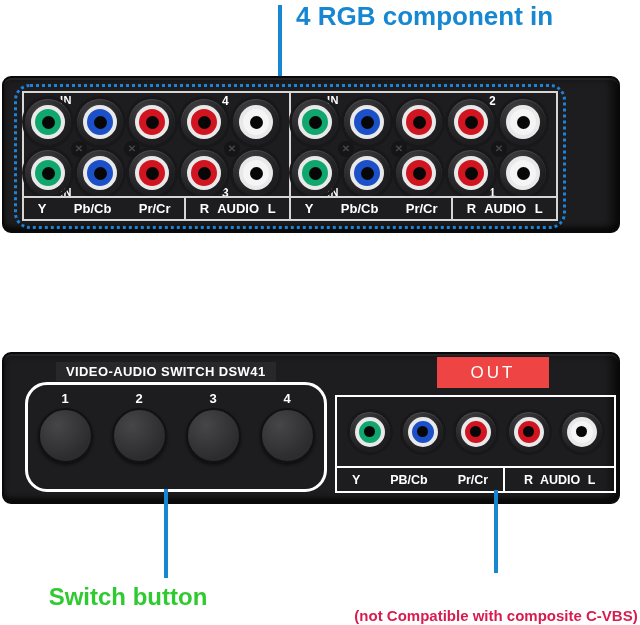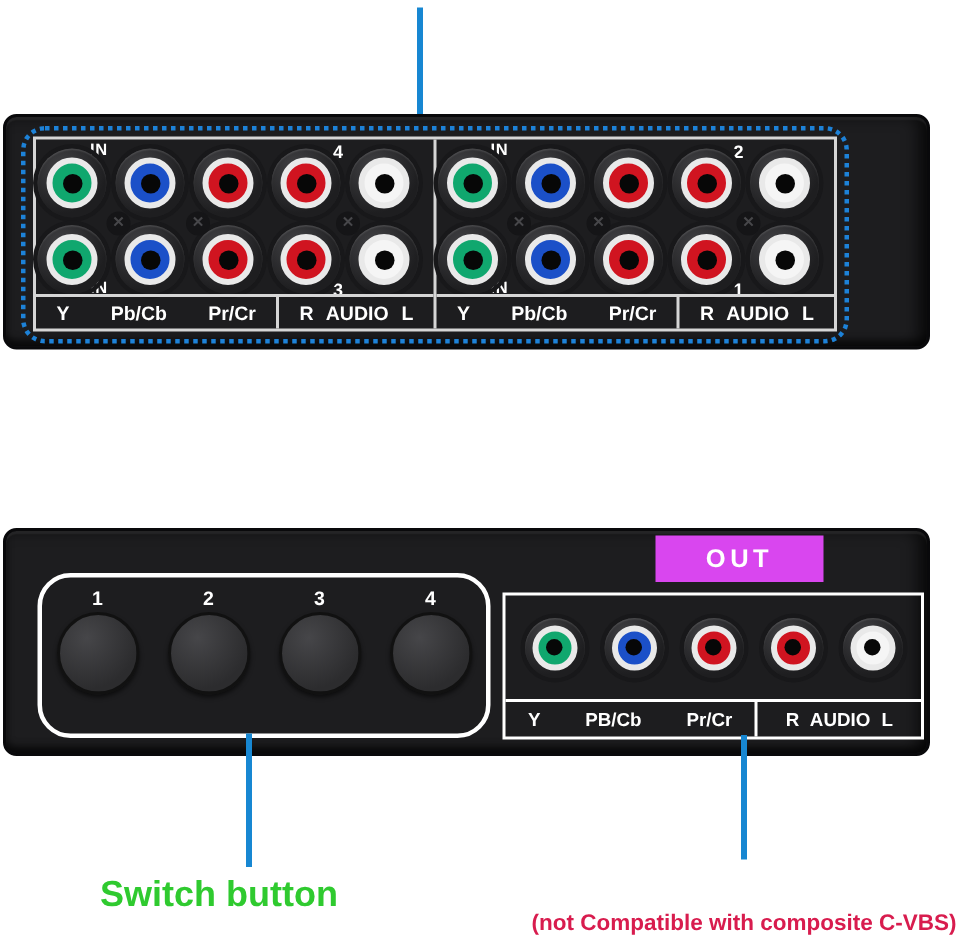--- a/index.html
+++ b/index.html
@@ -18,21 +18,21 @@
     font-family:"Liberation Sans", sans-serif;overflow:hidden;
   }
   
   .ann{position:absolute;font-weight:bold;white-space:nowrap;}
   .top-title{left:296px;top:1px;font-size:26px;color:var(--annotation-blue);}
   .top-sub{left:286px;top:33px;font-size:15.5px;color:var(--annotation-red);}
   .ann-line{position:absolute;width:4px;background:var(--annotation-blue);}
   .line-top{left:278px;top:5px;height:75px;}
   .line-switch{left:164px;top:489px;height:89px;}
   .line-out{left:494px;top:490px;height:83px;}
-  .switch-label{left:26px;top:583px;width:240px;text-align:center;font-size:24px;color:var(--annotation-green);}
+  .switch-label{left:8px;top:583px;width:240px;text-align:center;font-size:24px;color:var(--annotation-green);}
   .out-label{left:377px;top:584px;width:240px;text-align:center;font-size:24px;color:var(--annotation-green);}
   .out-sub{left:346px;top:607px;width:300px;text-align:center;font-size:15px;color:var(--annotation-red);}
   
   .panel{
     position:absolute;left:2px;width:618px;background:#1d1d1f;
     border:2px solid #09090b;border-radius:9px;box-sizing:border-box;
     box-shadow:inset 0 2px 1px rgba(255,255,255,.07),
                inset -7px 0 9px rgba(0,0,0,.55),
                inset 0 -4px 5px rgba(0,0,0,.6);
   }
@@ -96,22 +96,22 @@
   }
   .btn-col{display:flex;flex-direction:column;align-items:center;}
   .btn-num{color:#fff;font-weight:bold;font-size:13px;margin-bottom:2px;}
   .push-btn{
     width:55px;height:55px;border-radius:50%;
     background:radial-gradient(circle at 35% 30%, #464649, #2c2c2e 70%);
     border:2px solid #111;box-shadow:0 2px 3px rgba(0,0,0,.55);
     padding:0;cursor:pointer;
   }
   .out-heading{
-    position:absolute;left:433px;top:3px;width:112px;height:31px;background:#d946ef;
-    color:#fff;font-weight:bold;font-size:17px;letter-spacing:3px;
+    position:absolute;left:433px;top:3px;width:112px;height:31px;background:#ef4444;
+    color:#fff;font-weight:normal;font-size:17px;letter-spacing:3px;
     display:flex;align-items:center;justify-content:center;
   }
   .out-box{
     position:absolute;left:331px;top:41px;width:281px;height:98px;
     border:2px solid #ffffff;box-sizing:border-box;display:flex;flex-direction:column;
   }
   .out-row{flex:1;display:flex;justify-content:space-around;align-items:center;padding:0 6px;}
   .out-row .jack{position:static;width:40px;height:40px;}
   .out-row .ring{width:30px;height:30px;border-width:4px;}
   .out-row .hole{width:11px;height:11px;}
@@ -122,20 +122,21 @@
   .out-strip .video{flex:0 0 60%;display:flex;justify-content:space-around;align-items:center;}
   .out-strip .audio{flex:1;border-left:2px solid #fff;display:flex;align-items:center;
     justify-content:center;word-spacing:4px;white-space:nowrap;}
 </style>
 </head>
 <body>
 
 <div class="stage">
 
   <div class="ann-line line-top"></div>
+  <div class="ann top-title">4 RGB component in</div>
 
   <div class="panel back-panel">
     <div class="dotted-frame"></div>
     <div class="plate">
 
       <div class="group ga">
         <span class="tag in-top">IN</span>
         <span class="tag num-top">4</span>
         <span class="tag in-bottom">IN</span>
         <span class="tag num-bottom">3</span>
@@ -277,20 +278,21 @@
           <div class="audio">
               <span>R AUDIO L</span>
             </div>
         </div>
       </div>
 
     </div>
   </div>
 
   <div class="panel front-panel">
+    <div class="fp-title">VIDEO-AUDIO SWITCH DSW41</div>
 
     <div class="btn-box">
       <div class="btn-col">
         <span class="btn-num">1</span>
         <button class="push-btn"></button>
       </div>
       <div class="btn-col">
         <span class="btn-num">2</span>
         <button class="push-btn"></button>
       </div>

